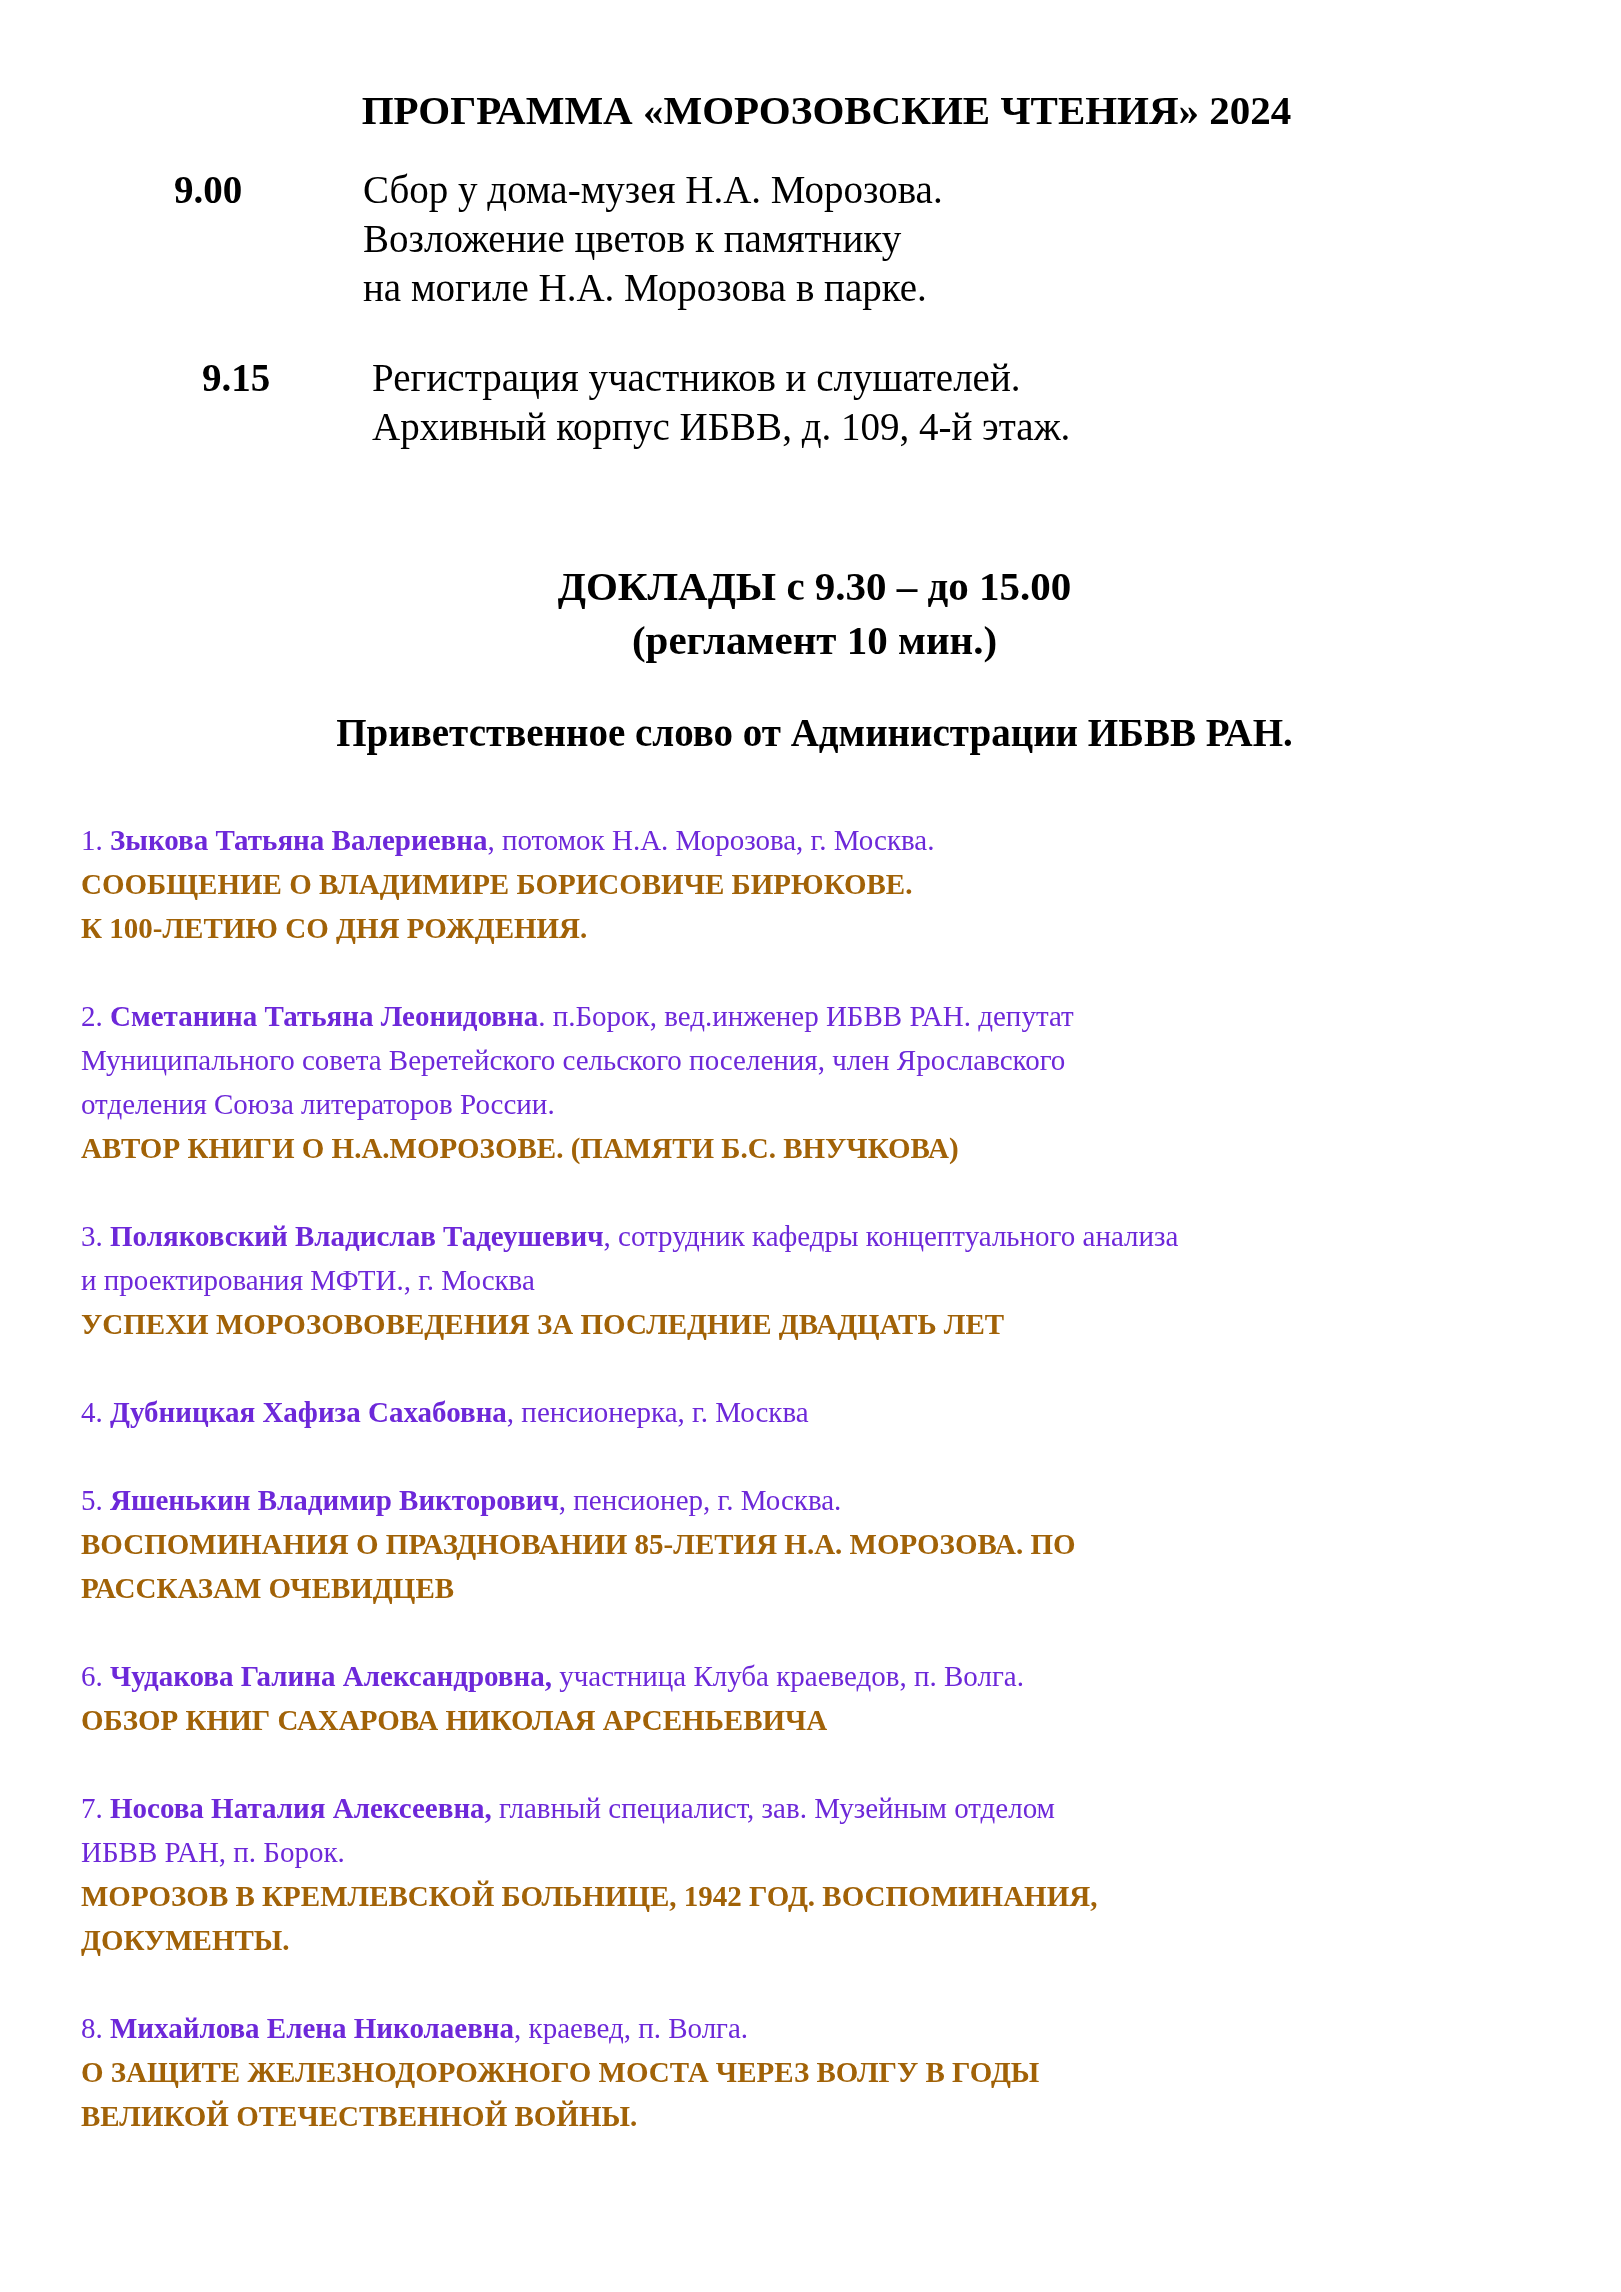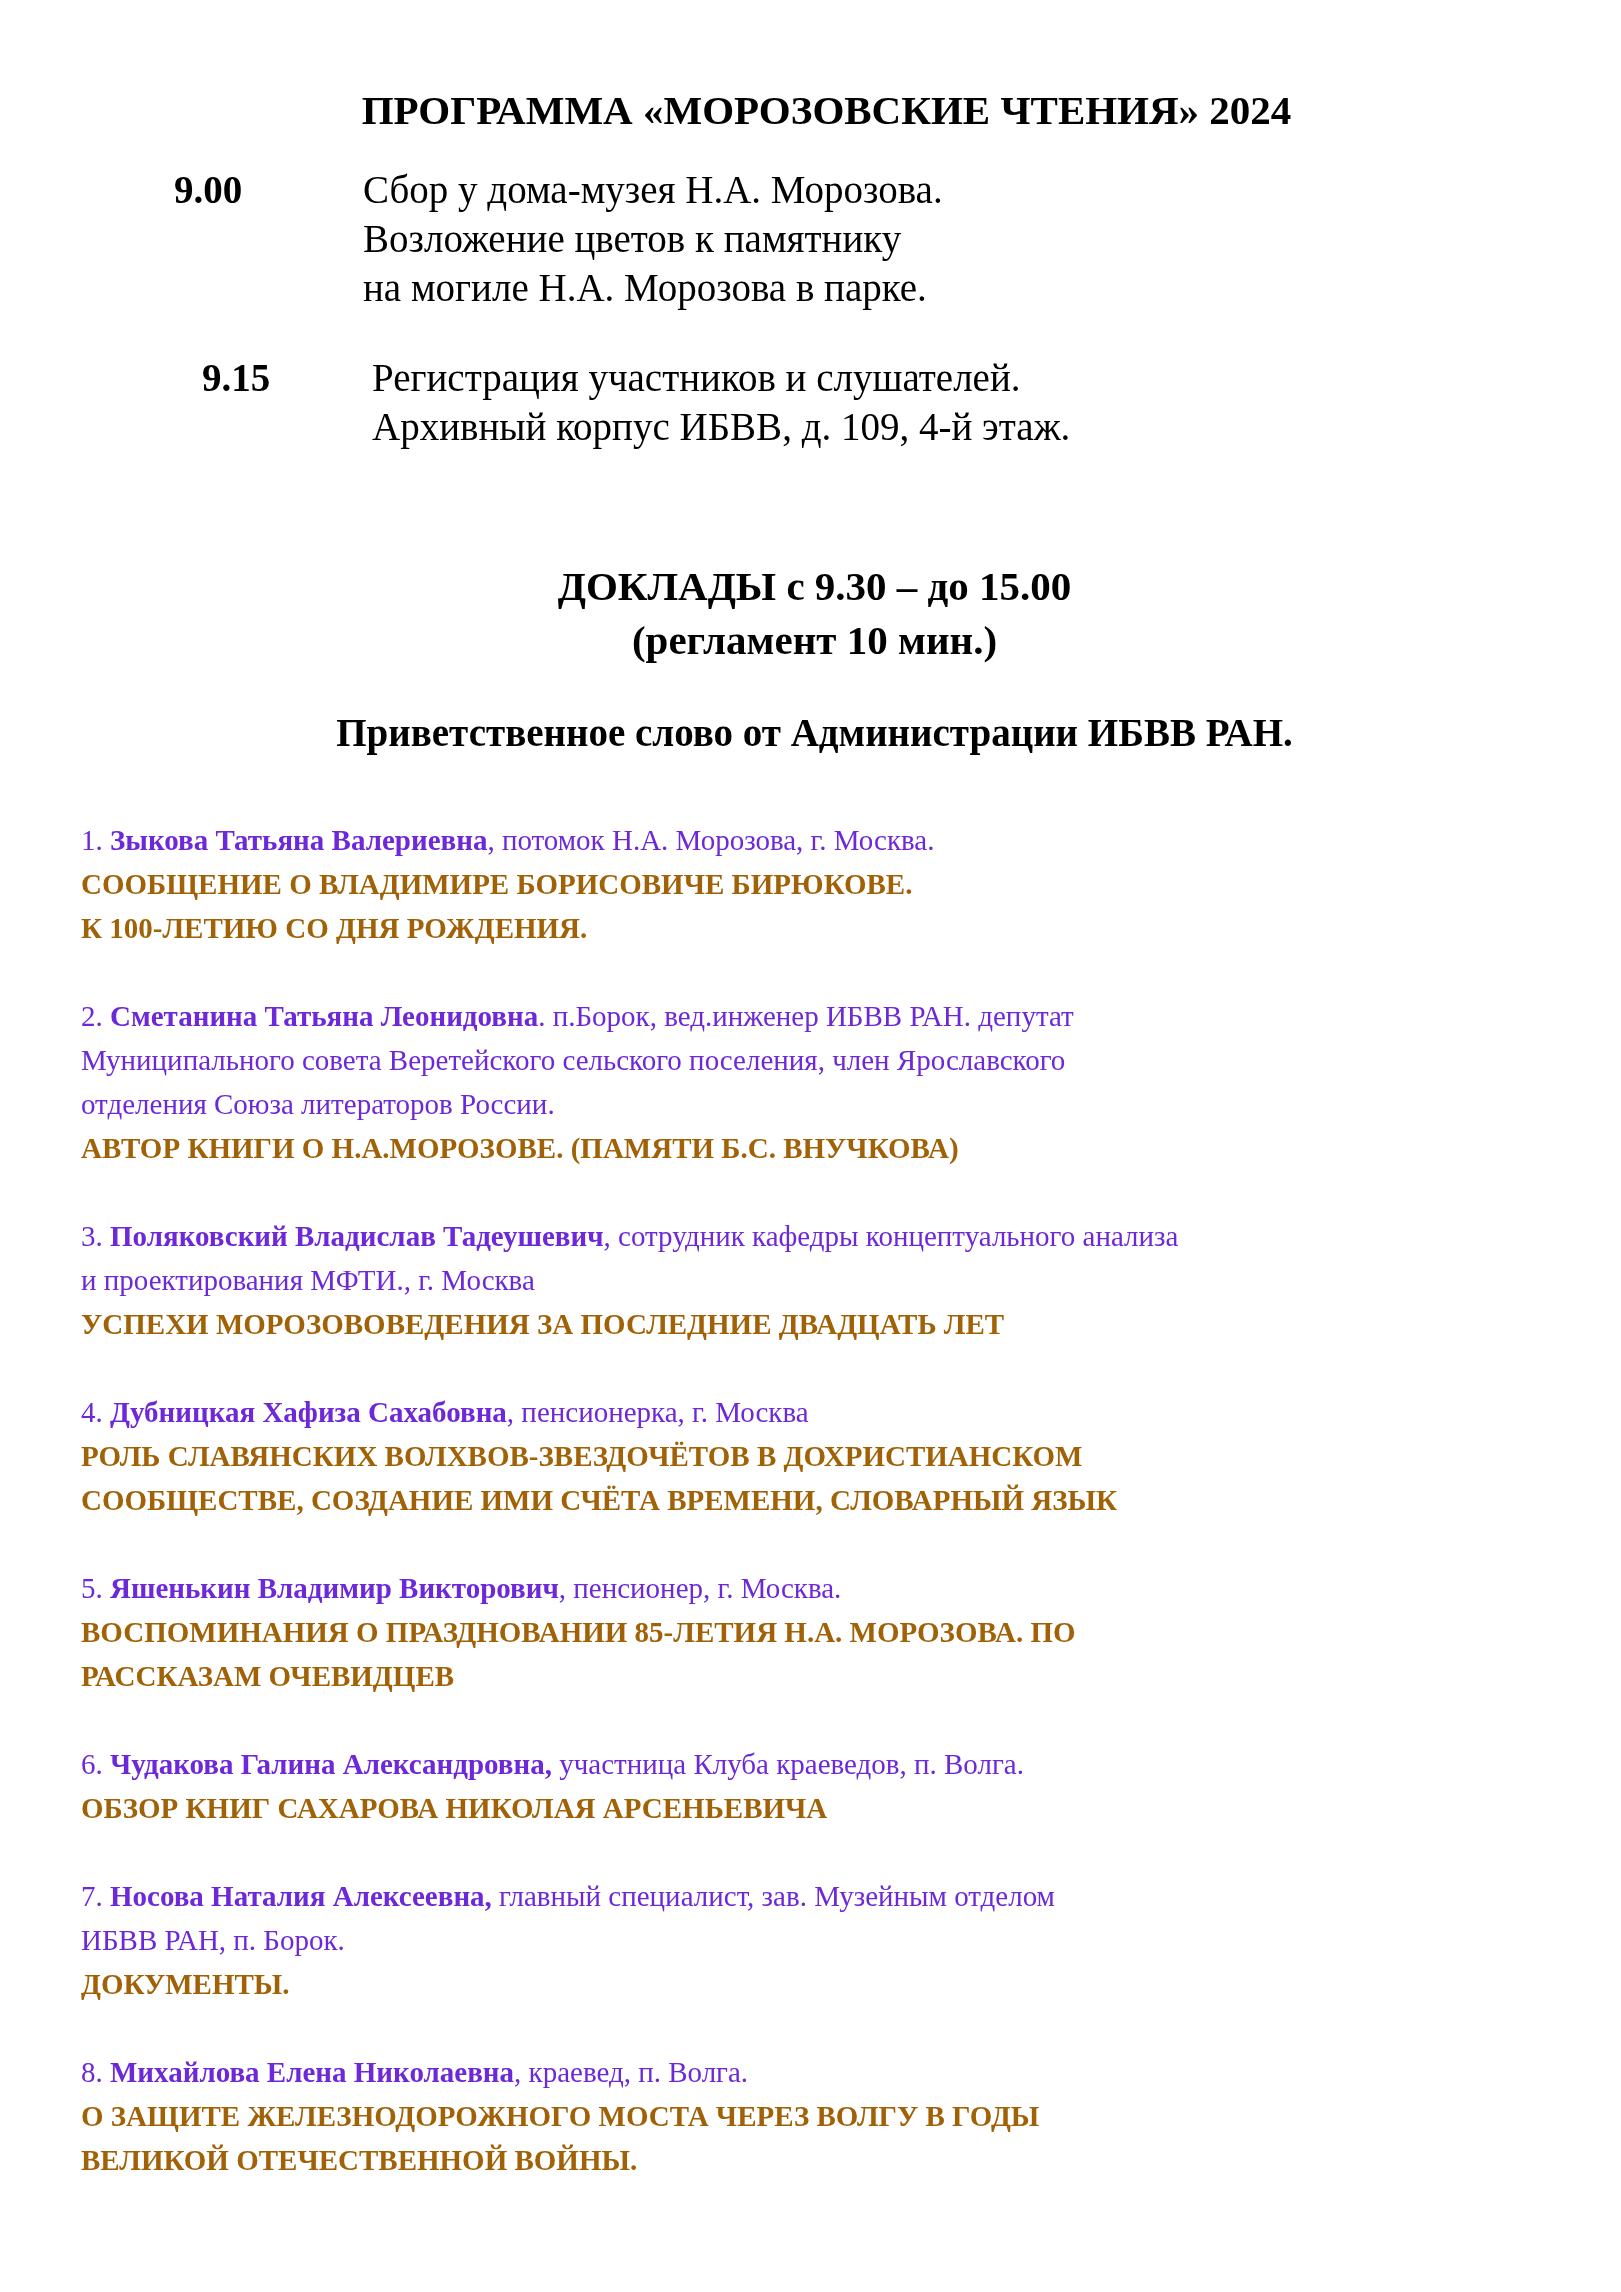--- a/index.html
+++ b/index.html
@@ -75,24 +75,20 @@
       <span class="line"><span>3.</span> <span class="name">Поляковский Владислав Тадеушевич</span><span>, сотрудник кафедры концептуального анализа</span></span>
       <span class="line">и проектирования МФТИ., г. Москва</span>
     </div>
     <div class="talk">
       <span class="line">УСПЕХИ МОРОЗОВОВЕДЕНИЯ ЗА ПОСЛЕДНИЕ ДВАДЦАТЬ ЛЕТ</span>
     </div>
   </div>
 
   <div class="item">
     <div class="speaker"><span>4. </span> <span class="name">Дубницкая Хафиза Сахабовна</span><span>, пенсионерка, г. Москва</span></div>
-    <div class="talk">
-      <span class="line">РОЛЬ СЛАВЯНСКИХ ВОЛХВОВ-ЗВЕЗДОЧЁТОВ В ДОХРИСТИАНСКОМ</span>
-      <span class="line">СООБЩЕСТВЕ, СОЗДАНИЕ ИМИ СЧЁТА ВРЕМЕНИ, СЛОВАРНЫЙ ЯЗЫК</span>
-    </div>
   </div>
 
   <div class="item">
     <div class="speaker"><span>5.</span> <span class="name">Яшенькин Владимир Викторович</span><span>, пенсионер, г. Москва.</span></div>
     <div class="talk">
       <span class="line">ВОСПОМИНАНИЯ О ПРАЗДНОВАНИИ 85-ЛЕТИЯ Н.А. МОРОЗОВА. ПО</span>
       <span class="line">РАССКАЗАМ ОЧЕВИДЦЕВ</span>
     </div>
   </div>
 
@@ -102,20 +98,21 @@
       <span class="line">ОБЗОР КНИГ САХАРОВА НИКОЛАЯ АРСЕНЬЕВИЧА</span>
     </div>
   </div>
 
   <div class="item">
     <div class="speaker">
       <span class="line"><span>7.</span> <span class="name">Носова Наталия Алексеевна,</span><span> главный специалист, зав. Музейным отделом</span></span>
       <span class="line">ИБВВ РАН, п. Борок.</span>
     </div>
     <div class="talk">
+      <span class="line">МОРОЗОВ В КРЕМЛЕВСКОЙ БОЛЬНИЦЕ, 1942 ГОД. ВОСПОМИНАНИЯ,</span>
       <span class="line">ДОКУМЕНТЫ.</span>
     </div>
   </div>
 
   <div class="item">
     <div class="speaker"><span>8.</span> <span class="name">Михайлова Елена Николаевна</span><span>, краевед, п. Волга.</span></div>
     <div class="talk">
       <span class="line">О ЗАЩИТЕ ЖЕЛЕЗНОДОРОЖНОГО МОСТА ЧЕРЕЗ ВОЛГУ В ГОДЫ</span>
       <span class="line">ВЕЛИКОЙ ОТЕЧЕСТВЕННОЙ ВОЙНЫ.</span>
     </div>

